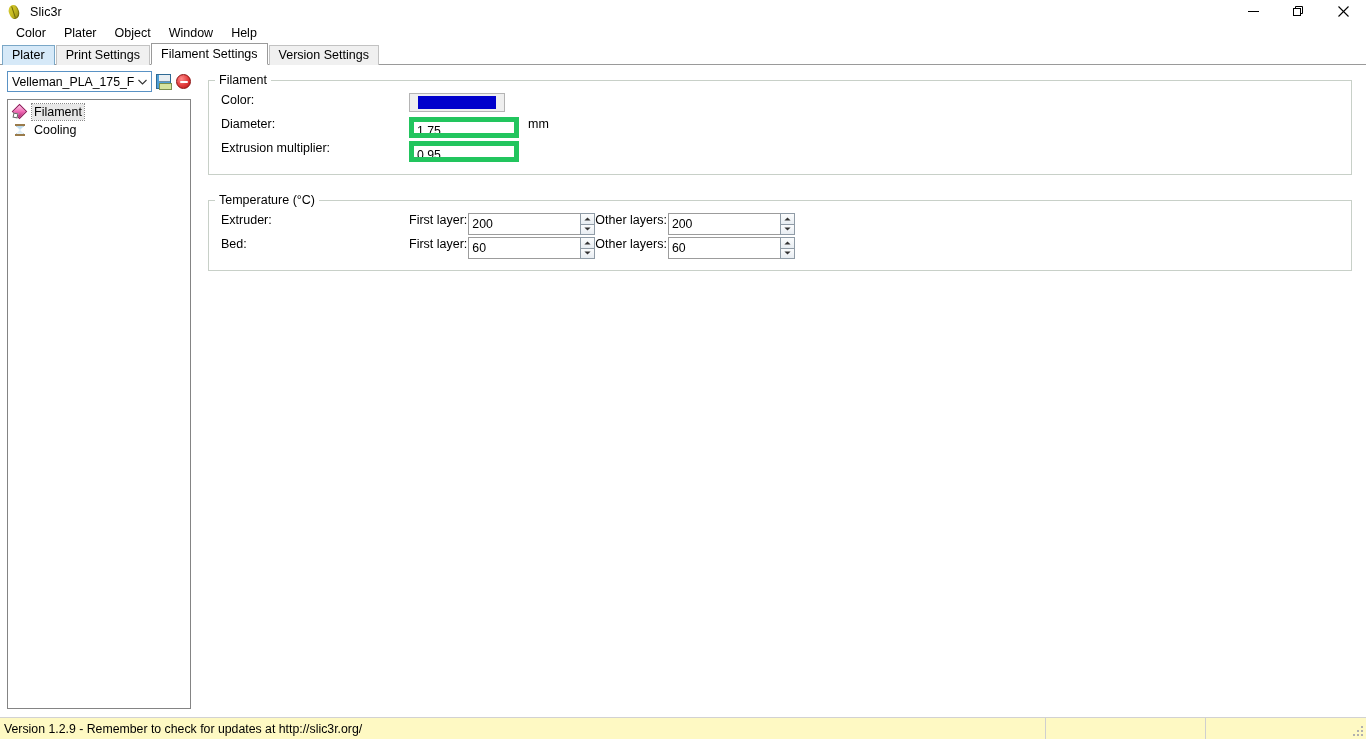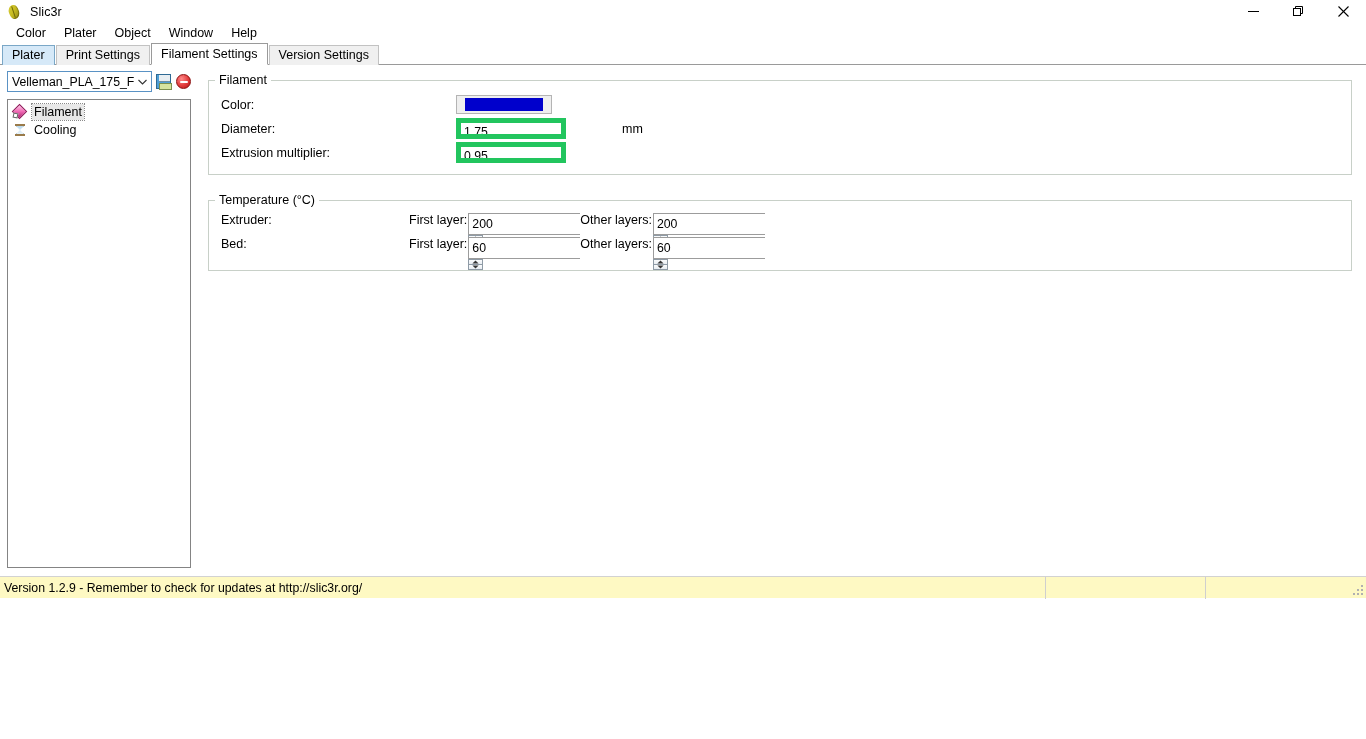--- a/index.html
+++ b/index.html
@@ -10,21 +10,21 @@
     overflow: hidden;
     background: #ffffff;
     font-family: "Liberation Sans", sans-serif;
     font-size: 12px;
     color: #000000;
     -webkit-font-smoothing: antialiased;
   }
   #app {
     position: relative;
     width: 1366px;
-    height: 598px;
+    height: 739px;
     background: #ffffff;
     display: flex;
     flex-direction: column;
   }
 
   
   .titlebar {
     height: 23px;
     min-height: 23px;
     background: #ffffff;
@@ -304,24 +304,22 @@
     background: transparent;
   }
   fieldset.group > legend {
     font-size: 12.5px;
     color: #000;
     padding: 0 4px;
     margin-left: 6px;
   }
   .field-row {
     display: flex;
-    align-items: center;
     height: 23px;
     margin-bottom: 1px;
-    gap: 47px;
   }
   .flabel {
     width: 200px;
     padding-left: 12px;
     font-size: 12.5px;
     color: #000;
     white-space: nowrap;
   }
   .txtbox {
     height: 21px;
@@ -370,21 +368,20 @@
   }
   .sub-label {
     font-size: 12.5px;
     white-space: nowrap;
     padding-right: 1px;
   }
   .spinbox {
     display: flex;
     align-items: stretch;
     height: 22px;
-    flex-direction: column;
   }
   .spin-text {
     width: 112px;
     height: 22px;
     border: 1px solid #9c9c9c;
     border-right: none;
     background: #ffffff;
     font-size: 12.3px;
     line-height: 20px;
     padding: 0 3px;

